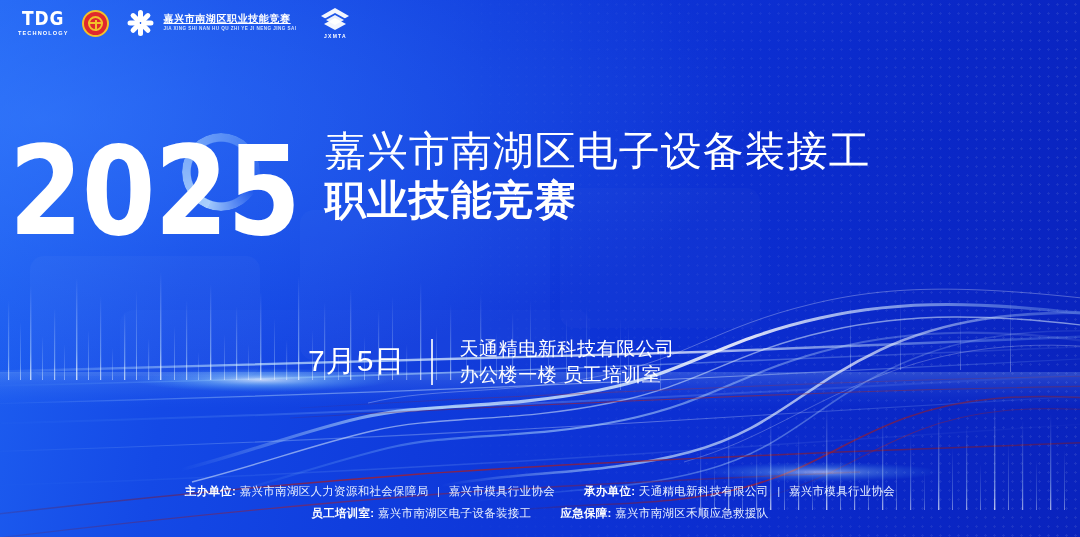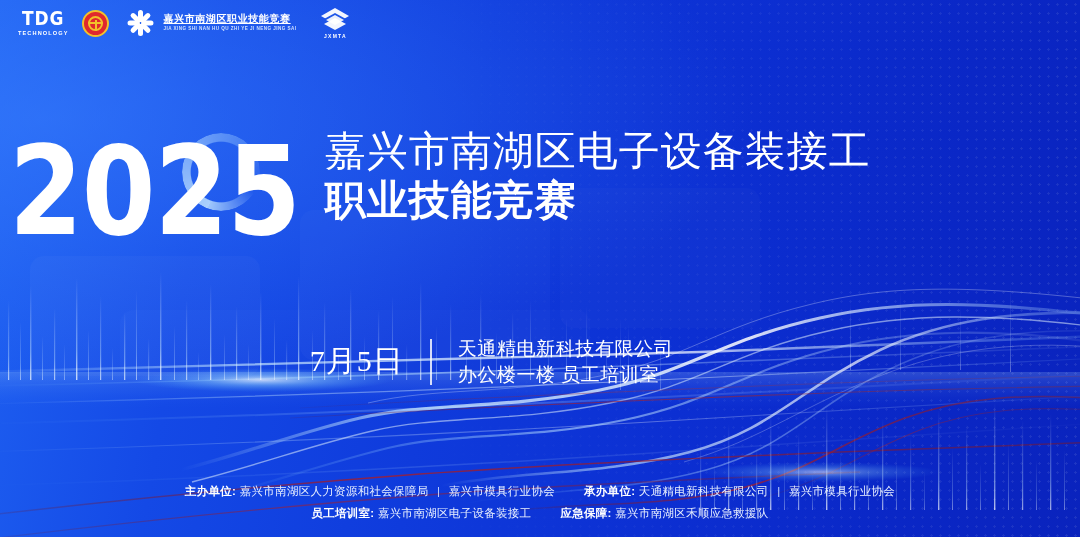--- a/index.html
+++ b/index.html
@@ -70,21 +70,21 @@
   .cn-l2{font-size:41px;color:#fff;letter-spacing:1px;line-height:1.2;font-weight:700;}
 
   
   .ring{position:absolute;left:182px;top:133px;width:78px;height:78px;border-radius:50%;
         background:conic-gradient(from 200deg, rgba(190,225,255,.92), rgba(150,200,255,.35) 55%, rgba(255,255,255,0) 78%, rgba(190,225,255,.85));
         -webkit-mask:radial-gradient(circle, transparent 54%, #000 56%);
                 mask:radial-gradient(circle, transparent 54%, #000 56%);
         filter:blur(.4px);opacity:.95;}
 
   
-  .meta{position:absolute;left:0;top:336px;width:983px;display:flex;justify-content:center;font-family:Liberation Serif, serif;}
+  .meta{position:absolute;left:0;top:336px;width:983px;display:flex;justify-content:center;}
   .meta-in{display:flex;align-items:center;}
   .date{font-size:30px;color:#ffffff;letter-spacing:1px;font-weight:400;}
   .vdiv{width:2px;height:46px;background:rgba(255,255,255,.82);margin:0 26px;}
   .venue{display:flex;flex-direction:column;line-height:1.35;}
   .venue span{font-size:19px;color:#ffffff;letter-spacing:.6px;}
 
   
   .footer{position:absolute;left:0;top:481px;width:1080px;text-align:center;}
   .frow{font-size:11.5px;color:#eaf1ff;letter-spacing:.3px;line-height:1.0;padding:5px 0;}
   .frow b{font-weight:700;color:#ffffff;text-align:center;}

